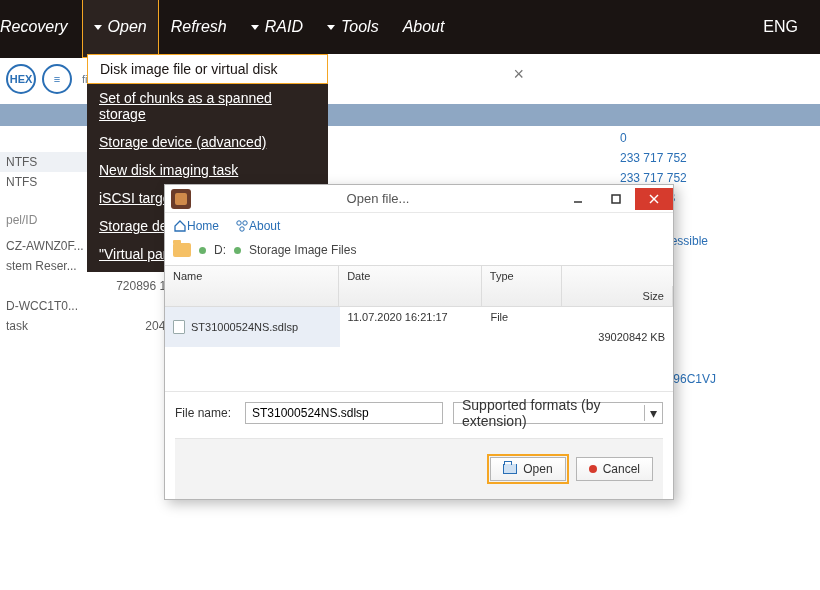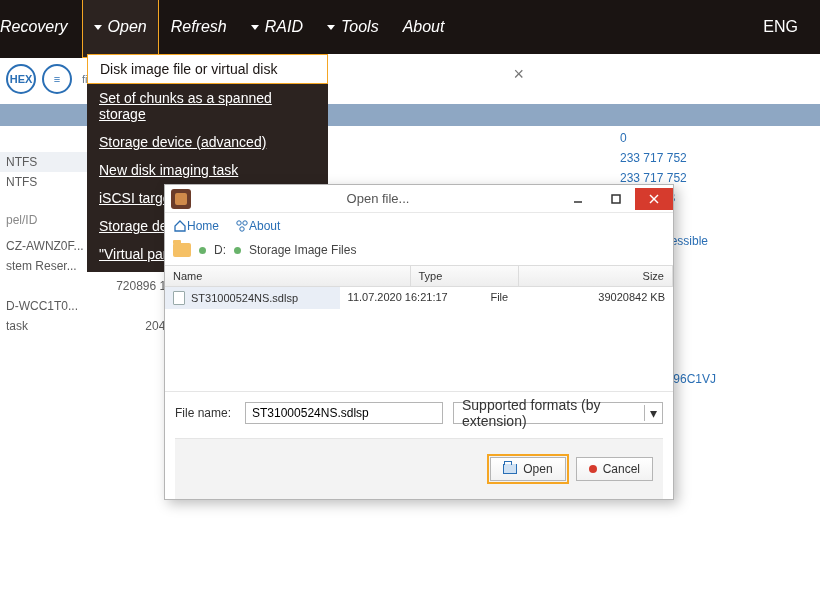--- a/index.html
+++ b/index.html
@@ -174,21 +174,21 @@
     background:linear-gradient(#fbfbfb,#eeeeee);
     border-top:1px solid #dcdcdc;
     border-bottom:1px solid #dcdcdc;
     font-size:11px;
     color:#333;
   }
   .file-table-head div { padding:4px 8px; border-right:1px solid #dcdcdc;}
   .col-name{flex:1.5;}
   .col-date{flex:1.2;}
   .col-type{flex:0.6;}
-  .col-size{flex:0.9; text-align:right;}
+  .col-size{flex:0.9; text-align:right;margin-top:20px;}
   .file-row {
     display:flex;
     font-size:11px;
     color:#333;
   }
   .file-row div{padding:4px 8px;}
   .file-row .col-name{background:#e9eef6; display:flex; align-items:center; gap:6px;}
   .file-ico {width:12px;height:14px;border:1px solid #9aa;border-radius:1px;background:#fff;position:relative;}
   .file-list-body{flex:1; overflow:auto; background:#fff;}
   .dlg-bottom {
@@ -380,20 +380,21 @@
   </div>
   <div class="dlg-path">
     <span class="folder-ico"></span>
     <span class="dot"></span>
     <span>D:</span>
     <span class="dot"></span>
     <span>Storage Image Files</span>
   </div>
   <div class="file-table-head">
     <div class="col-name">Name</div>
+    <div class="col-date">Date</div>
     <div class="col-type">Type</div>
     <div class="col-size">Size</div>
   </div>
   <div class="file-list-body">
     <div class="file-row">
       <div class="col-name">
           <span class="file-ico"></span>
           <span>ST31000524NS.sdlsp</span>
         </div>
       <div class="col-date">11.07.2020 16:21:17</div>

